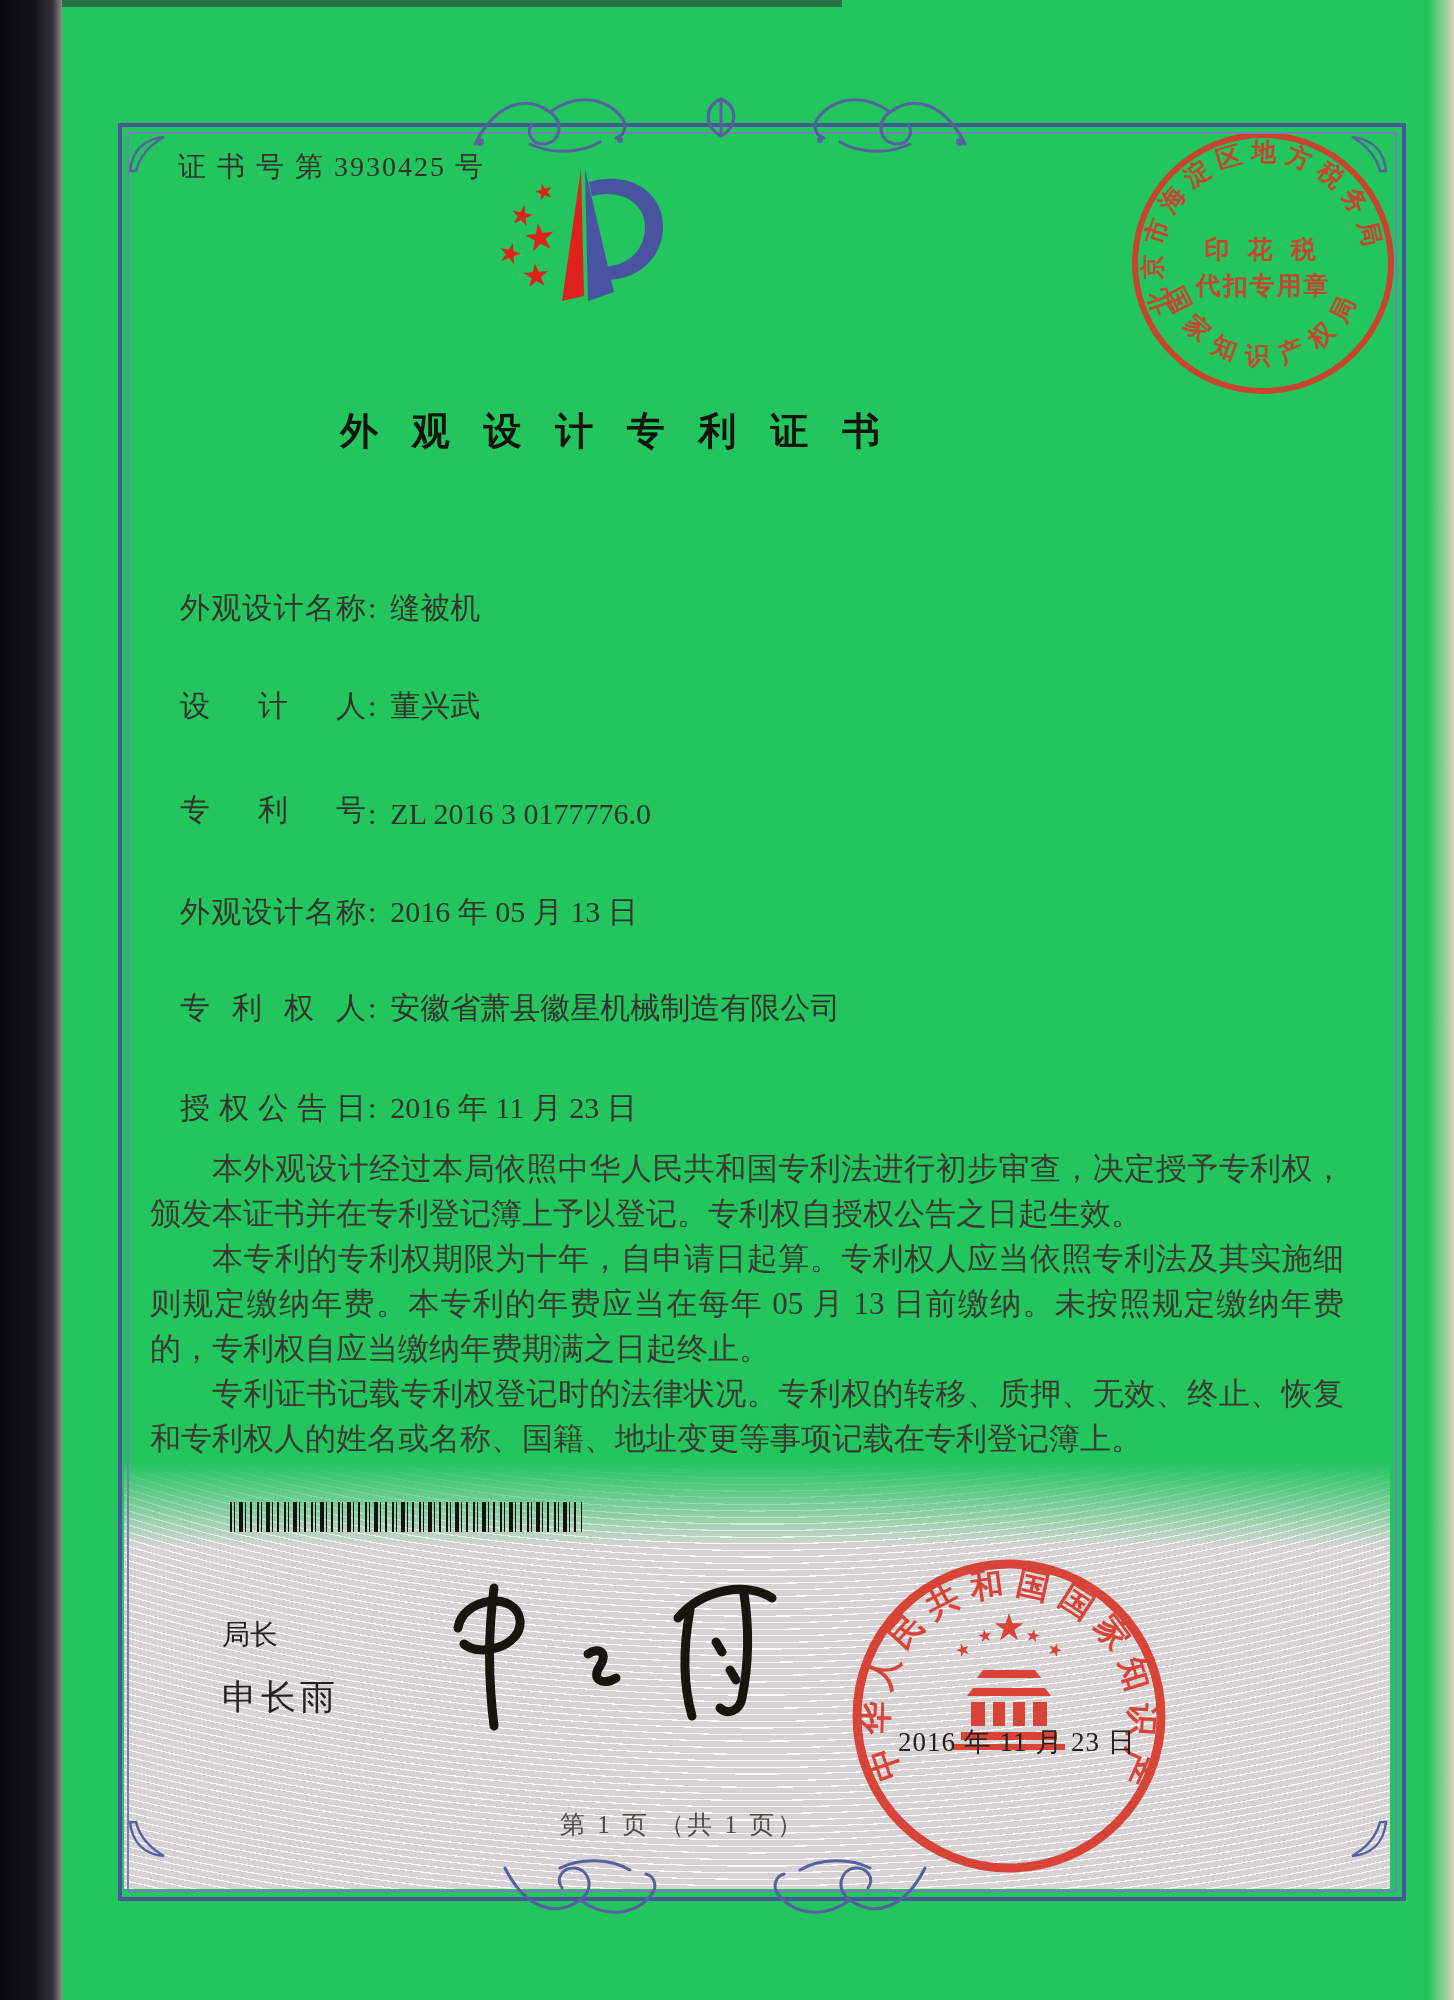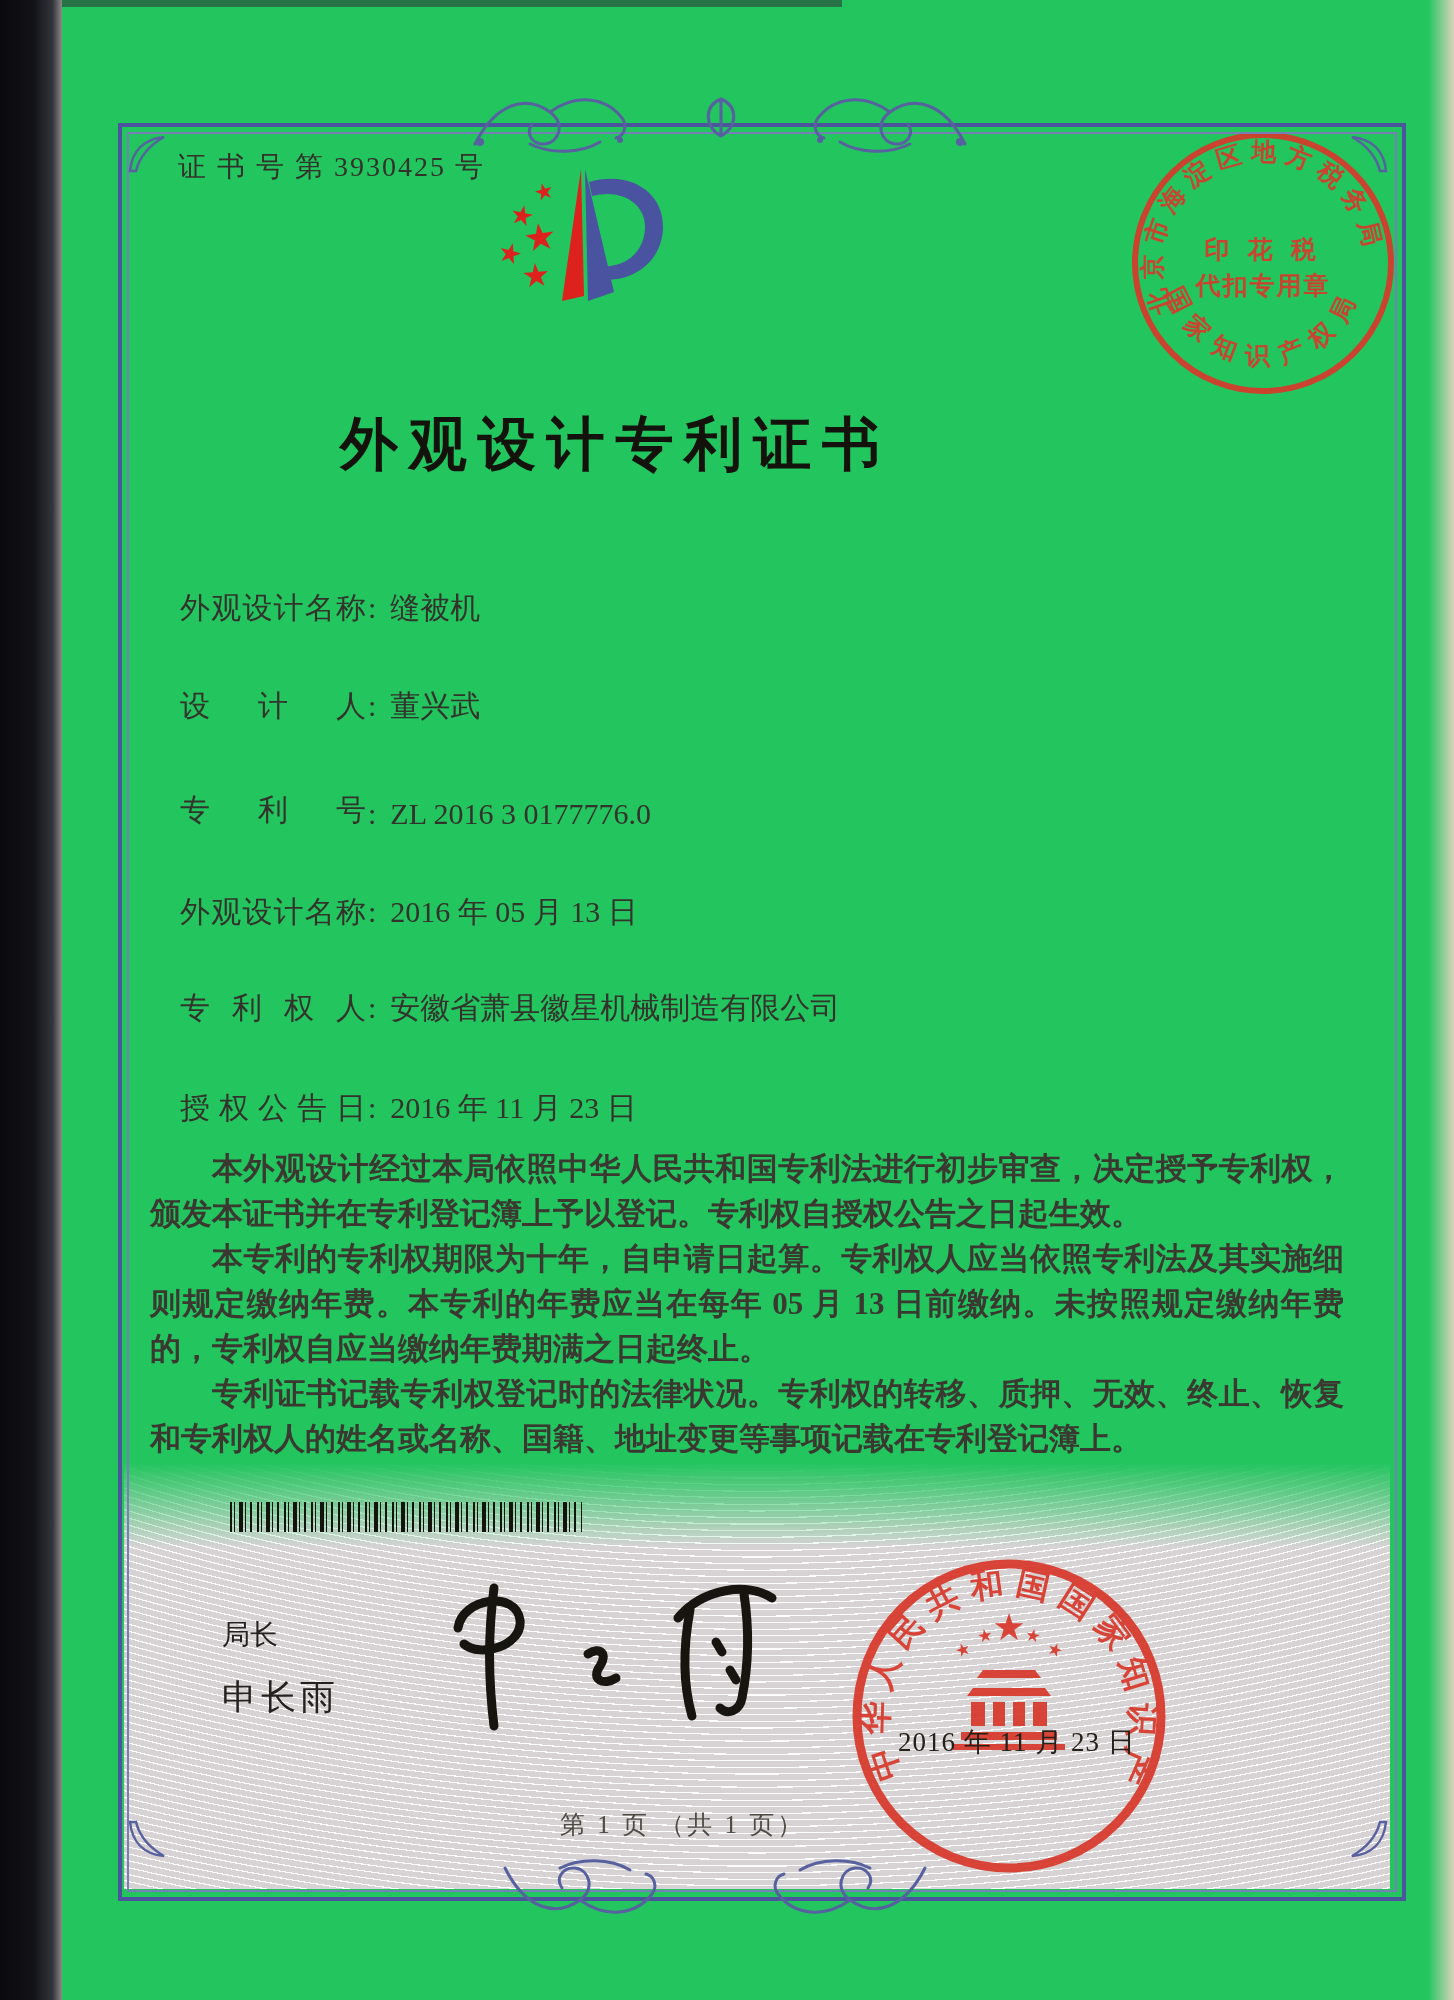--- a/index.html
+++ b/index.html
@@ -25,31 +25,31 @@
             mask-image:linear-gradient(180deg,transparent 0,#000 85px);}
   
   .frame{position:absolute;left:118px;top:123px;width:1280px;height:1770px;
     border:4px solid #4b559b;z-index:5;pointer-events:none;}
   .frame-inner{position:absolute;inset:5px;border:2px solid #767fb6;}
   .ornament{position:absolute;z-index:6;pointer-events:none;}
   
   .certno{position:absolute;left:178px;top:148px;font-size:28px;letter-spacing:2px;color:#33312b;z-index:2;}
   .logo{position:absolute;left:492px;top:166px;width:180px;height:142px;z-index:2;}
   .title{position:absolute;left:340px;top:406px;width:540px;z-index:2;
-    font-size:58px;font-weight:bold;color:#14120c;
+    font-size:38px;font-weight:bold;color:#14120c;
     text-align:justify;text-align-last:justify;}
   
   .field{position:absolute;left:180px;font-size:30px;color:#34322c;z-index:2;white-space:nowrap;}
   .flabel{display:inline-block;width:186px;text-align:justify;text-align-last:justify;vertical-align:bottom;}
   .fcolon{display:inline-block;margin:0 14px 0 2px;}
   .f1{top:588px}.f2{top:686px}.f3{top:790px}.f4{top:892px}.f5{top:988px}.f6{top:1088px}
   
   .paras{position:absolute;left:150px;top:1146px;width:1194px;z-index:2;
     font-size:31px;line-height:45px;text-align:justify;color:#3a3831;}
-  .paras p{margin:0;text-indent:2em;font-weight:bold;}
+  .paras p{margin:0;text-indent:2em;}
   
   .barcode{position:absolute;left:230px;top:1502px;width:352px;height:30px;z-index:2;
     background:repeating-linear-gradient(90deg,
       #15130e 0 2px,transparent 2px 4px,#15130e 4px 5px,transparent 5px 9px,
       #15130e 9px 13px,transparent 13px 15px,#15130e 15px 16px,transparent 16px 20px,
       #15130e 20px 22px,transparent 22px 27px);}
   .director-title{position:absolute;left:222px;top:1616px;font-size:28px;z-index:2;
     font-family:Liberation Mono, monospace;color:#23221e;}
   .director-name{position:absolute;left:222px;top:1674px;font-size:35px;z-index:2;
     font-family:"Liberation Sans","DejaVu Sans",sans-serif;color:#23221e;letter-spacing:4px;}

